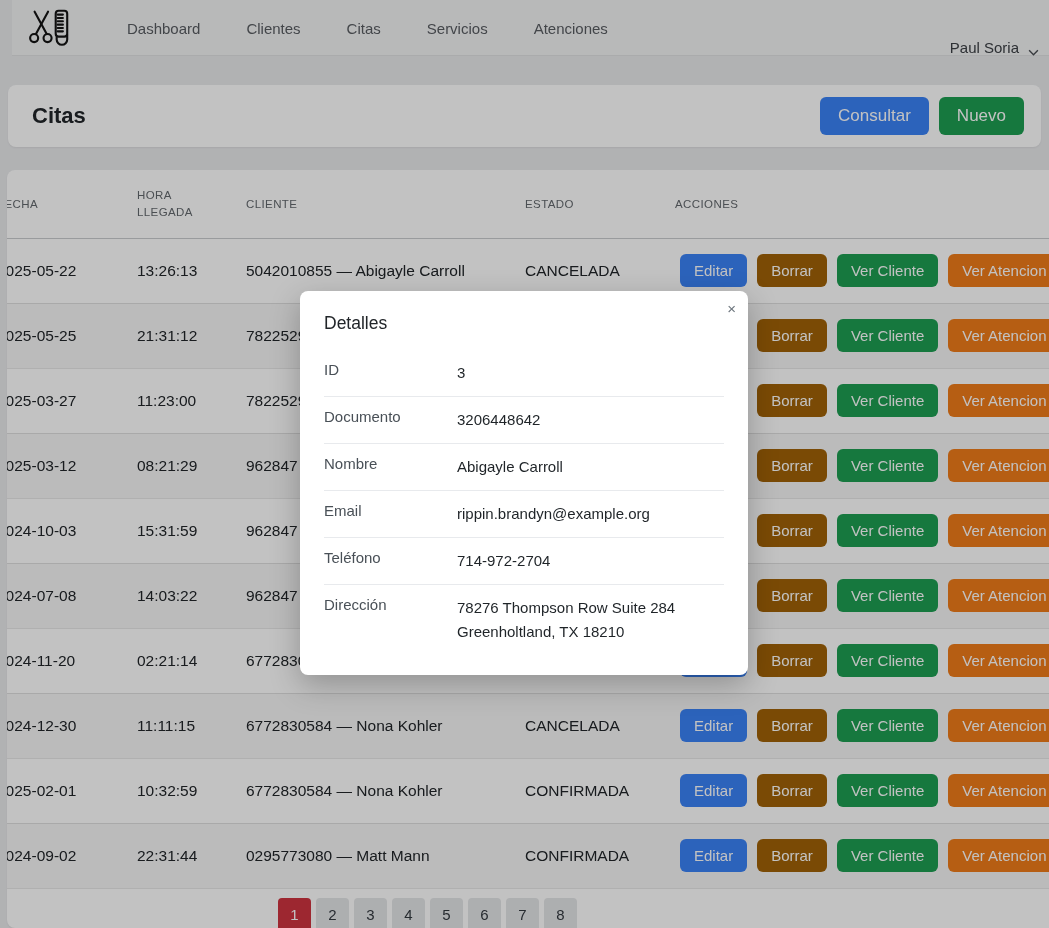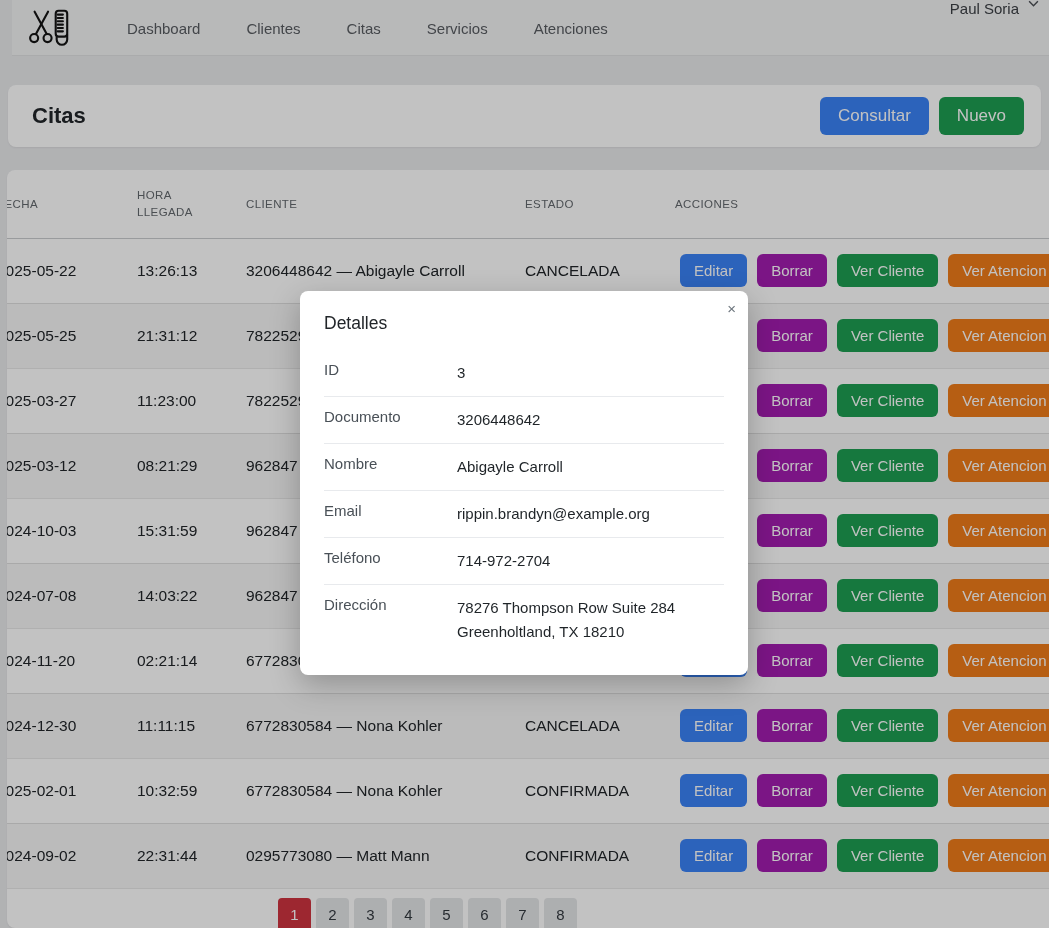--- a/index.html
+++ b/index.html
@@ -7,37 +7,37 @@
   body { font-family:"Liberation Sans", sans-serif; background:#e9eaec; position:relative; }
 
   
   .navbar { position:absolute; left:12px; top:0; width:1049px; height:56px;
             background:#f2f3f4; border-bottom:1px solid rgba(0,0,0,0.07); }
   .brand { position:absolute; left:14px; top:5px; width:46px; height:46px; }
   .nav-items { position:absolute; left:115px; top:0; height:56px;
                display:flex; align-items:center; gap:46px; list-style:none; }
   .nav-items li { font-size:15px; color:#585c61; cursor:pointer; white-space:nowrap; }
   .user-menu { position:absolute; right:22px; top:0; height:56px;
-               display:flex; align-items:flex-start; gap:9px; cursor:pointer; }
+               display:flex; align-items:flex-end; gap:9px; cursor:pointer; }
   .user-menu .uname { font-size:15px; color:#3c4045; }
   .caret { width:11px; height:7px; display:block; }
 
   
   .header-card { position:absolute; left:8px; top:85px; width:1033px; height:62px;
                  background:#ffffff; border-radius:8px; box-shadow:0 1px 2px rgba(0,0,0,0.06); }
   .page-title { position:absolute; left:24px; top:50%; transform:translateY(-50%);
                 font-size:22px; font-weight:700; color:#212529; }
   .header-actions { position:absolute; right:17px; top:12px; display:flex; gap:10px; }
   .btn { display:inline-flex; align-items:center; justify-content:center;
          border:none; border-radius:6px; color:#fff; font-family:"Liberation Sans",sans-serif;
          cursor:pointer; white-space:nowrap; }
   .btn-lg { height:38px; padding:0 18px; font-size:17px; }
   .btn-sm { height:33px; padding:0 14px; font-size:15px; }
   .btn-blue   { background:#3b82f6; }
-  .btn-red    { background:#a21caf; }
+  .btn-red    { background:#a16207; }
   .btn-green  { background:#1d9e52; }
   .btn-orange { background:#ef7c1a; }
 
   
   .table-card { position:absolute; left:7px; top:170px; width:1089px; height:758px;
                 background:#ffffff; border-radius:8px; box-shadow:0 1px 2px rgba(0,0,0,0.06);
                 overflow:hidden; }
   table.citas { border-collapse:collapse; table-layout:fixed; width:1115px; margin-left:-26px; }
   table.citas th { height:68px; vertical-align:middle; text-align:left;
                    font-size:11.5px; font-weight:500; letter-spacing:0.4px;
@@ -134,21 +134,21 @@
         <th class="c2"><span class="wrap2">HORA LLEGADA</span></th>
         <th class="c3">CLIENTE</th>
         <th class="c4">ESTADO</th>
         <th class="c5">ACCIONES</th>
       </tr>
     </thead>
     <tbody>
       <tr>
         <td class="c1">2025-05-22</td>
         <td class="c2">13:26:13</td>
-        <td class="c3">3206448642 — Abigayle Carroll</td>
+        <td class="c3">5042010855 — Abigayle Carroll</td>
         <td class="c4">CANCELADA</td>
         <td class="c5">
             <div class="row-actions">
           <button class="btn btn-sm btn-blue">Editar</button>
           <button class="btn btn-sm btn-red">Borrar</button>
           <button class="btn btn-sm btn-green">Ver Cliente</button>
           <button class="btn btn-sm btn-orange">Ver Atencion</button>
         </div>
           </td>
       </tr>

